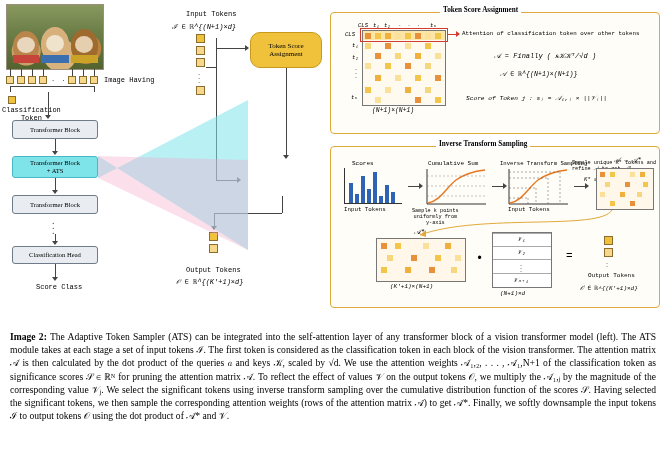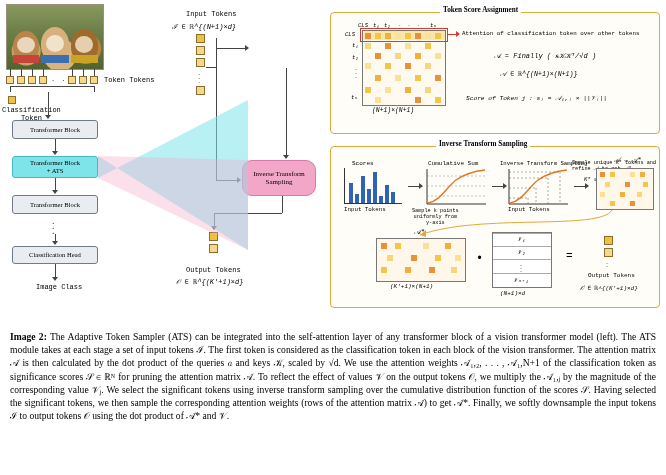--- a/index.html
+++ b/index.html
@@ -100,21 +100,21 @@
 
   <div class="abs" style="left:6px;top:69px;width:96px;height:7px;">
     <div class="vline" style="left:4px;top:0;height:7px;"></div>
     <div class="vline" style="left:15px;top:0;height:7px;"></div>
     <div class="vline" style="left:26px;top:0;height:7px;"></div>
     <div class="vline" style="left:37px;top:0;height:7px;"></div>
     <div class="vline" style="left:66px;top:0;height:7px;"></div>
     <div class="vline" style="left:77px;top:0;height:7px;"></div>
     <div class="vline" style="left:88px;top:0;height:7px;"></div>
   </div>
-  <div class="abs lbl" style="left:104px;top:76px;">Token Tokens</div>
+  <div class="abs lbl" style="left:104px;top:76px;">Image Having</div>
 
   <div class="tok" style="left:8px;top:96px;width:8px;height:8px;background:#f0c23c;"></div>
   <div class="abs lbl" style="left:2px;top:106px;text-align:center;line-height:8px;">Classification<br>Token</div>
 
   <div class="abs" style="left:6px;top:86px;width:96px;height:10px;">
     <div class="harrow" style="left:4px;top:0;width:84px;"></div>
     <div class="vline" style="left:4px;top:0;height:6px;"></div>
     <div class="vline" style="left:88px;top:0;height:6px;"></div>
   </div>
   <div class="vline" style="left:48px;top:92px;height:24px;"></div>
@@ -143,21 +143,21 @@
 
   <div class="vline" style="left:55px;top:234px;height:8px;"></div>
   <div class="ah-down" style="left:52px;top:241px;"></div>
 
   <div class="tblock head" style="position:absolute;left:12px;top:246px;width:86px;height:18px;">
     <span>Classification Head</span>
   </div>
 
   <div class="vline" style="left:55px;top:264px;height:14px;"></div>
   <div class="ah-down" style="left:52px;top:277px;"></div>
-  <div class="abs lbl" style="left:36px;top:283px;">Image Class</div>
+  <div class="abs lbl" style="left:36px;top:283px;">Score Class</div>
 
   <div class="abs lbl" style="left:186px;top:10px;font-weight:normal;">Input Tokens</div>
   <div class="abs lbl lbl-i" style="left:172px;top:22px;">ℐ ∈ ℝ^{(N+1)×d}</div>
 
   <div class="abs" style="left:196px;top:34px;width:10px;height:66px;">
     <div class="tok" style="left:0;top:0;width:9px;height:9px;background:#f0c23c;"></div>
     <div class="tok" style="left:0;top:12px;width:9px;height:9px;background:#f7d88a;"></div>
     <div class="tok" style="left:0;top:24px;width:9px;height:9px;background:#f7d88a;"></div>
     <div class="abs" style="left:2px;top:36px;font-size:9px;line-height:4px;color:#444;">.<br>.<br>.</div>
     <div class="tok" style="left:0;top:52px;width:9px;height:9px;background:#f7d88a;"></div>
@@ -166,25 +166,25 @@
   <div class="vline" style="left:216px;top:38px;height:58px;"></div>
   <div class="harrow" style="left:206px;top:67px;width:10px;"></div>
 
   <div class="harrow" style="left:216px;top:48px;width:30px;"></div>
   <div class="ah-right" style="left:245px;top:45px;"></div>
 
   <div class="harrow" style="left:216px;top:180px;width:22px;"></div>
   <div class="vline" style="left:216px;top:96px;height:85px;"></div>
   <div class="ah-right" style="left:237px;top:177px;"></div>
 
-
-  <div class="rblock inv" style="left:242px;top:160px;width:74px;height:36px;">
-    <span style="white-space:pre-line;">Inverse Transform
-Sampling</span>
-  </div>
+  <div class="rblock score" style="left:250px;top:32px;width:72px;height:36px;">
+    <span style="white-space:pre-line;">Token Score
+Assignment</span>
+  </div>
+
 
   <div class="vline" style="left:286px;top:68px;height:88px;"></div>
   <div class="ah-down" style="left:283px;top:155px;"></div>
 
   <div class="harrow" style="left:214px;top:213px;width:68px;"></div>
   <div class="vline" style="left:282px;top:196px;height:17px;"></div>
   <div class="vline" style="left:214px;top:213px;height:14px;"></div>
   <div class="ah-down" style="left:211px;top:226px;"></div>
 
   <div class="abs" style="left:209px;top:232px;width:10px;height:28px;">

